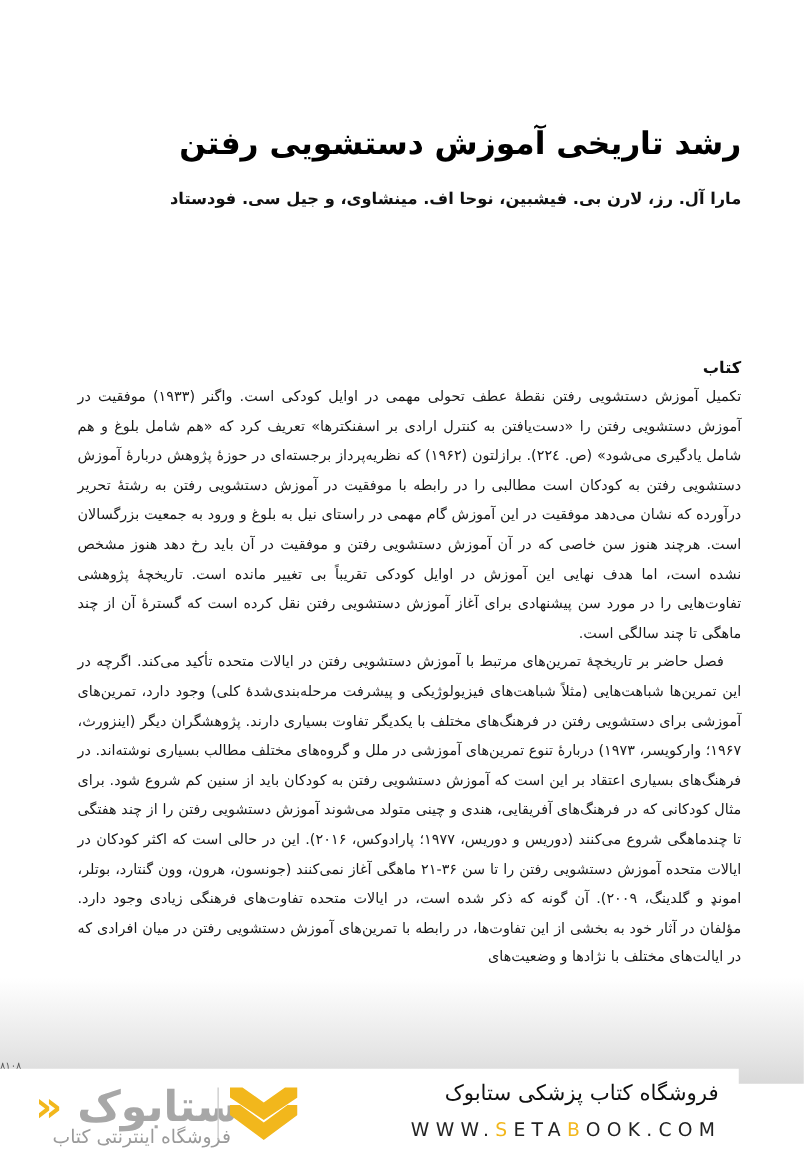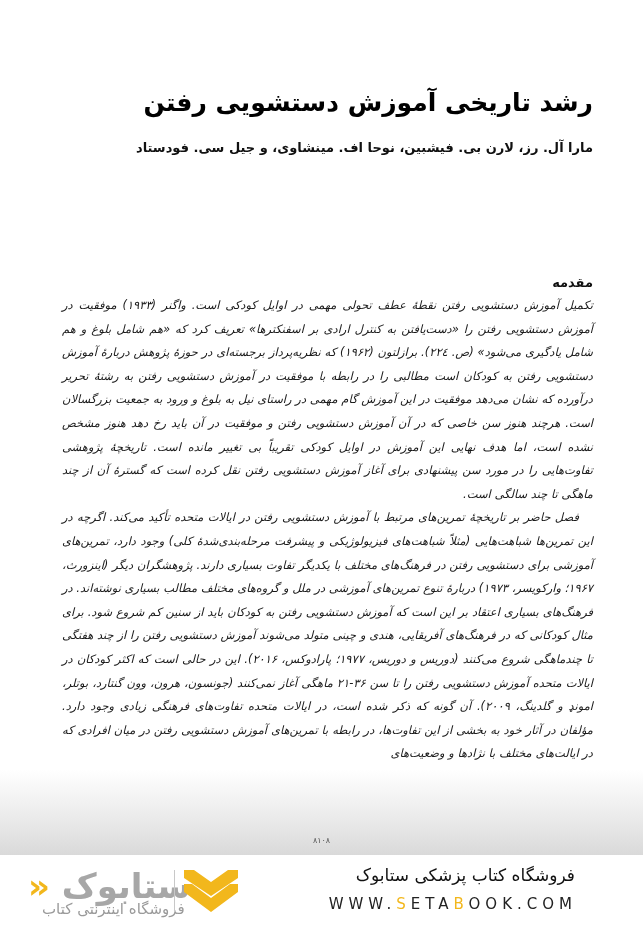--- a/index.html
+++ b/index.html
@@ -3,21 +3,21 @@
 <meta charset="utf-8">
 <style>
   html, body { margin: 0; padding: 0; }
   body {
     width: 643px; height: 926px; overflow: hidden; position: relative;
     background: #ffffff;
     font-family: "DejaVu Sans", sans-serif;
     color: #111;
   }
   .page {
-    position: absolute; left: 0; top: 0; width: 643px; height: 855px;
+    position: absolute; left: 0; top: 12px; width: 643px; height: 855px;
     background: #ffffff;
   }
   .page-fade {
     position: absolute; left: 0; top: 770px; width: 643px; height: 85px;
     background: linear-gradient(to bottom, rgba(255,255,255,0) 0%, rgba(225,225,225,0.85) 70%, #d9d9d9 100%);
     pointer-events: none;
   }
   .title {
     position: absolute; right: 50px; top: 88px;
     direction: rtl; text-align: right;
@@ -34,25 +34,25 @@
   .section-heading {
     position: absolute; right: 50px; top: 275px;
     direction: rtl; font-weight: bold; font-size: 13px; color: #111;
   }
   .body-text {
     position: absolute; left: 62px; right: 50px; top: 294px;
     direction: rtl; text-align: justify; text-align-last: right;
     font-family: "DejaVu Sans", sans-serif;
     font-size: 11.5px; line-height: 23.6px; color: #1a1a1a;
   }
-  .body-text p { margin: 0; font-style: italic; }
+  .body-text p { margin: 0; }
   .body-text p.indent { text-indent: 14px; }
   .page-number {
     position: absolute; left: 0; right: 0; top: 836px;
-    text-align: center; font-size: 8px; color: #555; direction: rtl;
+    text-align: left; font-size: 8px; color: #555; direction: rtl;
   }
   .footer {
     position: absolute; left: 0; top: 855px; width: 591px; height: 71px;
     background: #ffffff;
   }
   .footer-store-name {
     position: absolute; right: 16px; top: 10px;
     direction: rtl; font-size: 17px; color: #111; white-space: nowrap;
   }
   .footer-url {
@@ -73,21 +73,21 @@
   }
   .logo-divider { position: absolute; left: 146px; top: 4px; width: 1px; height: 42px; background: #c8c8c8; }
   .logo-mark { position: absolute; left: 156px; top: 2px; }
 </style>
 </head>
 <body>
 
 <div class="page">
   <div class="title">رشد تاریخی آموزش دستشویی رفتن</div>
   <div class="authors">مارا آل. رز، لارن بی. فیشبین، نوحا اف. مینشاوی، و جیل سی. فودستاد</div>
-  <div class="section-heading">مقدمه</div>
+  <div class="section-heading">کتاب</div>
   <div class="body-text">
     <p>تکمیل آموزش دستشویی رفتن نقطهٔ عطف تحولی مهمی در اوایل کودکی است. واگنر (۱۹۳۳) موفقیت در آموزش دستشویی رفتن را «دست‌یافتن به کنترل ارادی بر اسفنکترها» تعریف کرد که «هم شامل بلوغ و هم شامل یادگیری می‌شود» (ص. ۲۲٤). برازلتون (۱۹۶۲) که نظریه‌پرداز برجسته‌ای در حوزهٔ پژوهش دربارهٔ آموزش دستشویی رفتن به کودکان است مطالبی را در رابطه با موفقیت در آموزش دستشویی رفتن به رشتهٔ تحریر درآورده که نشان می‌دهد موفقیت در این آموزش گام مهمی در راستای نیل به بلوغ و ورود به جمعیت بزرگسالان است. هرچند هنوز سن خاصی که در آن آموزش دستشویی رفتن و موفقیت در آن باید رخ دهد هنوز مشخص نشده است، اما هدف نهایی این آموزش در اوایل کودکی تقریباً بی تغییر مانده است. تاریخچهٔ پژوهشی تفاوت‌هایی را در مورد سن پیشنهادی برای آغاز آموزش دستشویی رفتن نقل کرده است که گسترهٔ آن از چند ماهگی تا چند سالگی است.</p>
     <p class="indent">فصل حاضر بر تاریخچهٔ تمرین‌های مرتبط با آموزش دستشویی رفتن در ایالات متحده تأکید می‌کند. اگرچه در این تمرین‌ها شباهت‌هایی (مثلاً شباهت‌های فیزیولوژیکی و پیشرفت مرحله‌بندی‌شدهٔ کلی) وجود دارد، تمرین‌های آموزشی برای دستشویی رفتن در فرهنگ‌های مختلف با یکدیگر تفاوت بسیاری دارند. پژوهشگران دیگر (اینزورث، ۱۹۶۷؛ وارکویسر، ۱۹۷۳) دربارهٔ تنوع تمرین‌های آموزشی در ملل و گروه‌های مختلف مطالب بسیاری نوشته‌اند. در فرهنگ‌های بسیاری اعتقاد بر این است که آموزش دستشویی رفتن به کودکان باید از سنین کم شروع شود. برای مثال کودکانی که در فرهنگ‌های آفریقایی، هندی و چینی متولد می‌شوند آموزش دستشویی رفتن را از چند هفتگی تا چندماهگی شروع می‌کنند (دوریس و دوریس، ۱۹۷۷؛ پارادوکس، ۲۰۱۶). این در حالی است که اکثر کودکان در ایالات متحده آموزش دستشویی رفتن را تا سن ۳۶-۲۱ ماهگی آغاز نمی‌کنند (جونسون، هرون، وون گنتارد، بوتلر، امونډ و گلدینگ، ۲۰۰۹). آن گونه که ذکر شده است، در ایالات متحده تفاوت‌های فرهنگی زیادی وجود دارد. مؤلفان در آثار خود به بخشی از این تفاوت‌ها، در رابطه با تمرین‌های آموزش دستشویی رفتن در میان افرادی که در ایالت‌های مختلف با نژادها و وضعیت‌های</p>
   </div>
   <div class="page-fade"></div>
   <div class="page-number">۸۱۰۸</div>
 </div>
 
 <div class="footer">
   <div class="footer-store-name">فروشگاه کتاب پزشکی ستابوک</div>

